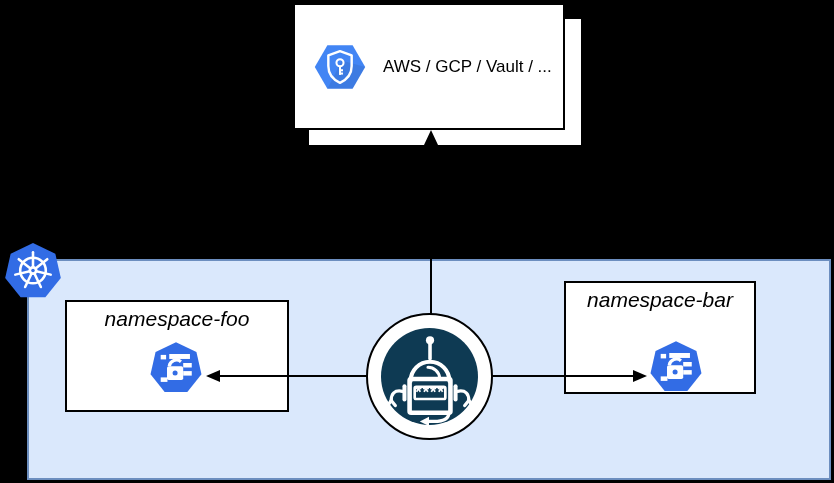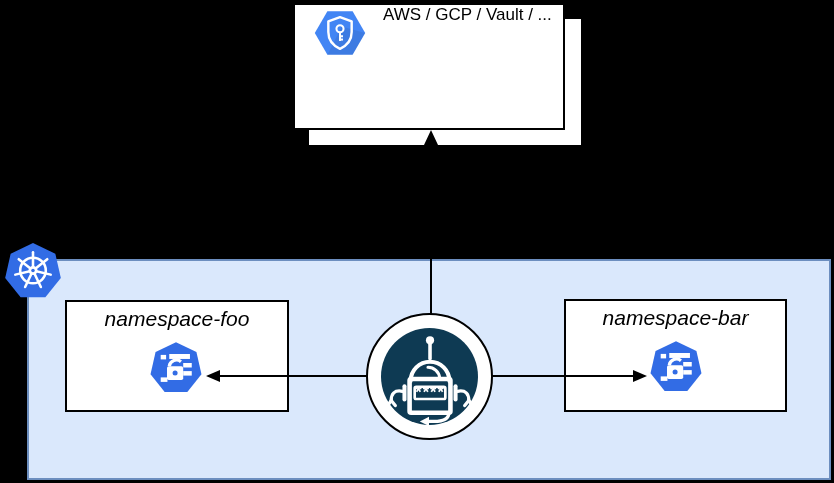--- a/index.html
+++ b/index.html
@@ -15,36 +15,36 @@
   .abs { position: absolute; }
 
   
   .store-box-back {
     left: 308px; top: 18px; width: 274px; height: 128px;
     background: #fff; border: 1px solid #000;
   }
   .store-box-front {
     left: 293px; top: 3px; width: 272px; height: 127px;
     background: #fff; border: 2px solid #000;
-    display: flex; align-items: flex-start; padding-left: 17px; gap: 15px;
+    display: flex; align-items: center; padding-left: 17px; gap: 15px;
   }
   .store-label { font-size: 17px; color: #000; white-space: nowrap; }
 
   
   .cluster {
     left: 27px; top: 259px; width: 804px; height: 221px;
     background: #dae8fc; border: 2px solid #6c8ebf;
   }
 
   
   .ns-box {
     background: #fff; border: 2px solid #000; text-align: center;
   }
   .ns-foo { left: 65px; top: 300px; width: 224px; height: 112px; }
-  .ns-bar { left: 564px; top: 299px; width: 223px; height: 113px; }
+  .ns-bar { left: 564px; top: 281px; width: 192px; height: 113px; }
   .ns-label { font-style: italic; font-size: 21px; color: #000; margin-top: 5px; display: inline-block; }
 
   
   .vline { left: 430px; top: 140px; width: 2px; height: 174px; background: #000; }
   .head-up {
     left: 424px; top: 130px; width: 0; height: 0;
     border-left: 7px solid transparent; border-right: 7px solid transparent;
     border-bottom: 15px solid #000;
   }
   .hline { height: 2px; background: #000; top: 375px; }

